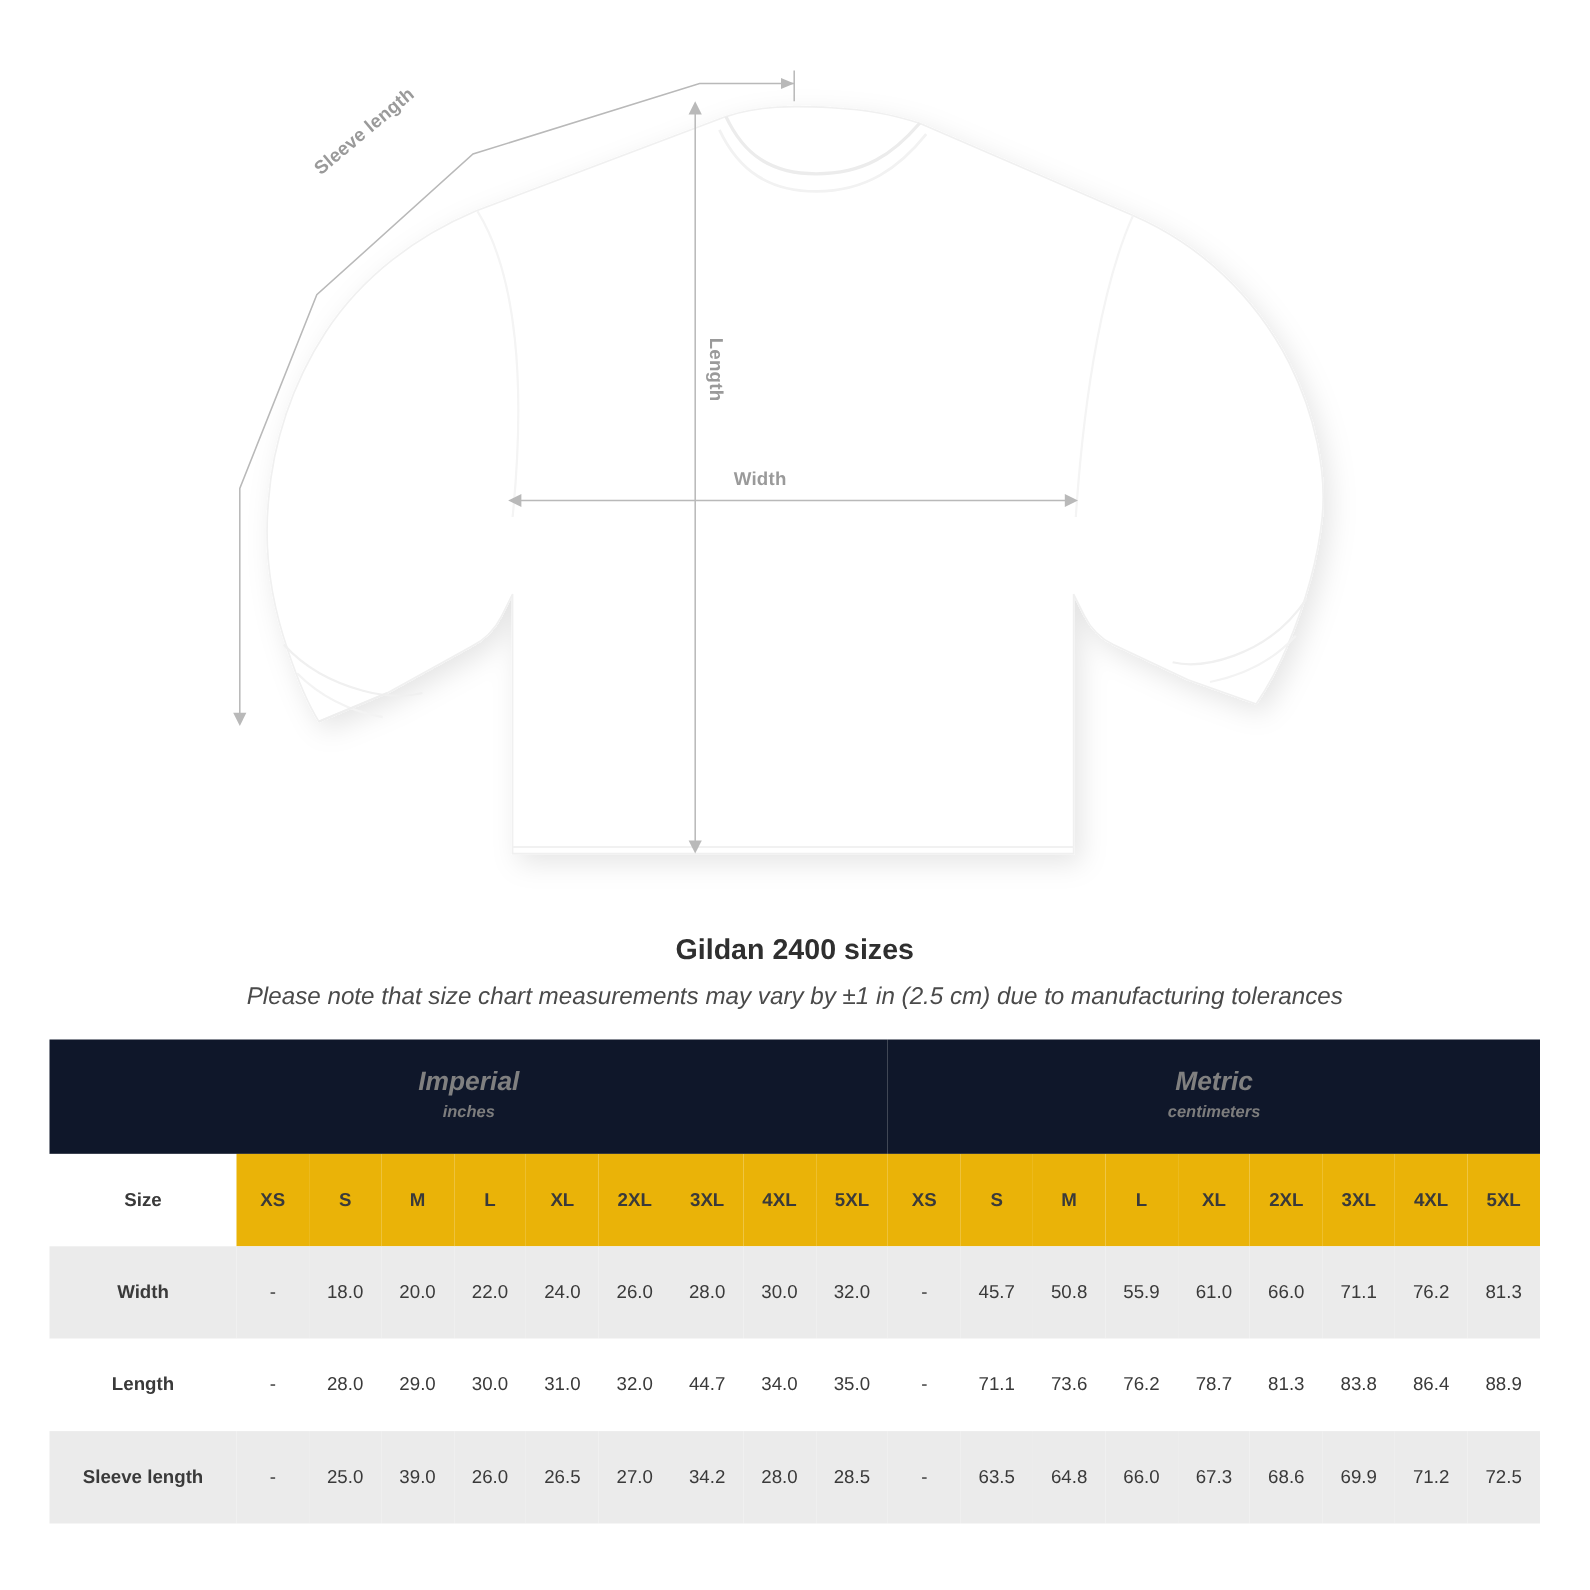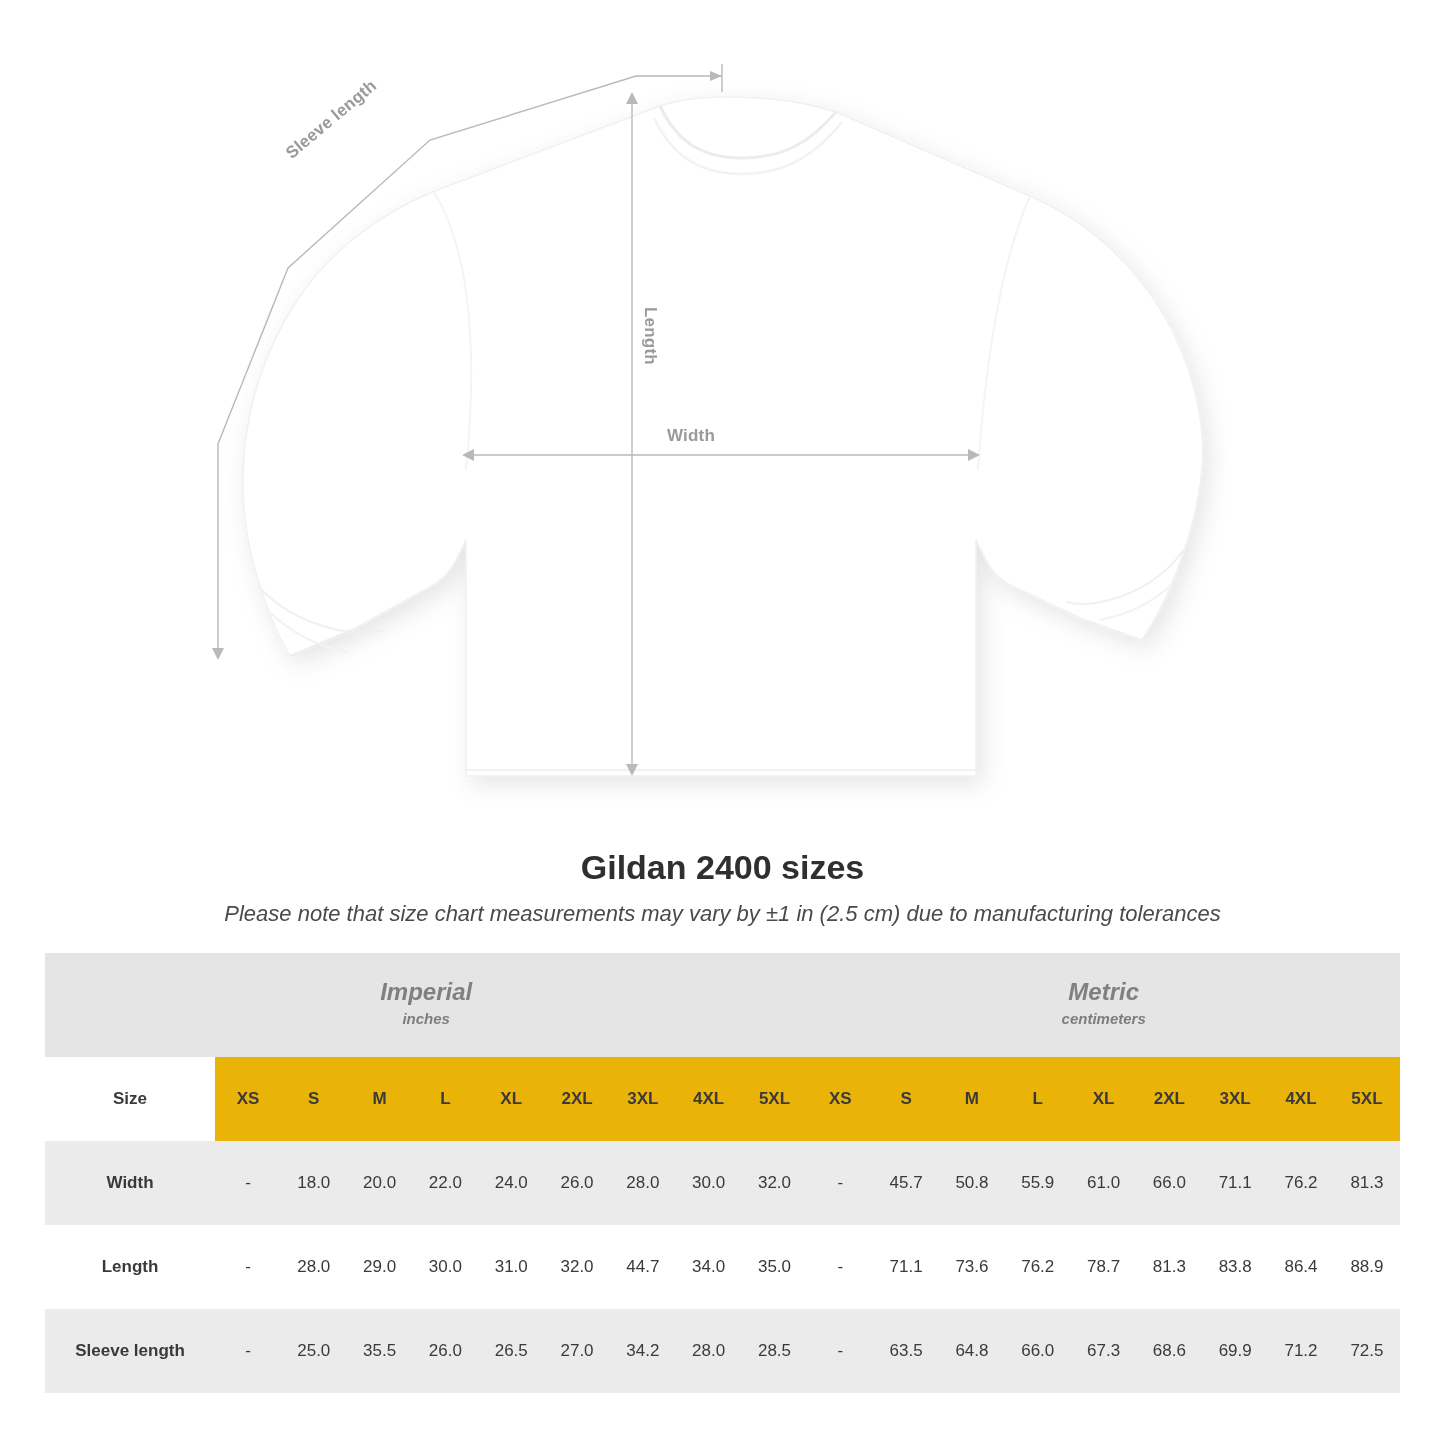--- a/index.html
+++ b/index.html
@@ -54,21 +54,21 @@
     left: 667px;
     top: 426px;
   }
 
   
   .heading-block {
     text-align: center;
     margin-top: 18px;
   }
   .chart-title {
-    font-size: 34px;
+    font-size: 26px;
     font-weight: bold;
     color: #2f2f2f;
     margin: 0 0 14px 0;
   }
   .chart-note {
     font-size: 22px;
     font-style: italic;
     color: #4a4a4a;
     margin: 0;
   }
@@ -76,21 +76,21 @@
   
   .table-wrap {
     margin: 26px 45px 0 45px;
   }
   table.size-table {
     border-collapse: collapse;
     width: 1355px;
     table-layout: fixed;
   }
   table.size-table tr.unit-row th {
-    background: #e5e5e5;
+    background: #0f172a;
     padding: 24px 0 26px 0;
     border: none;
   }
   .unit-name {
     font-size: 24px;
     font-style: italic;
     font-weight: bold;
     color: #808080;
     line-height: 1.25;
   }
@@ -310,21 +310,21 @@
           <td class="cell">81.3</td>
           <td class="cell">83.8</td>
           <td class="cell">86.4</td>
           <td class="cell">88.9</td>
         </tr>
 
         <tr class="band-a">
           <td class="row-label">Sleeve length</td>
           <td class="cell">-</td>
           <td class="cell">25.0</td>
-          <td class="cell">35.5</td>
+          <td class="cell">39.0</td>
           <td class="cell">26.0</td>
           <td class="cell">26.5</td>
           <td class="cell">27.0</td>
           <td class="cell">34.2</td>
           <td class="cell">28.0</td>
           <td class="cell">28.5</td>
           <td class="cell">-</td>
           <td class="cell">63.5</td>
           <td class="cell">64.8</td>
           <td class="cell">66.0</td>

